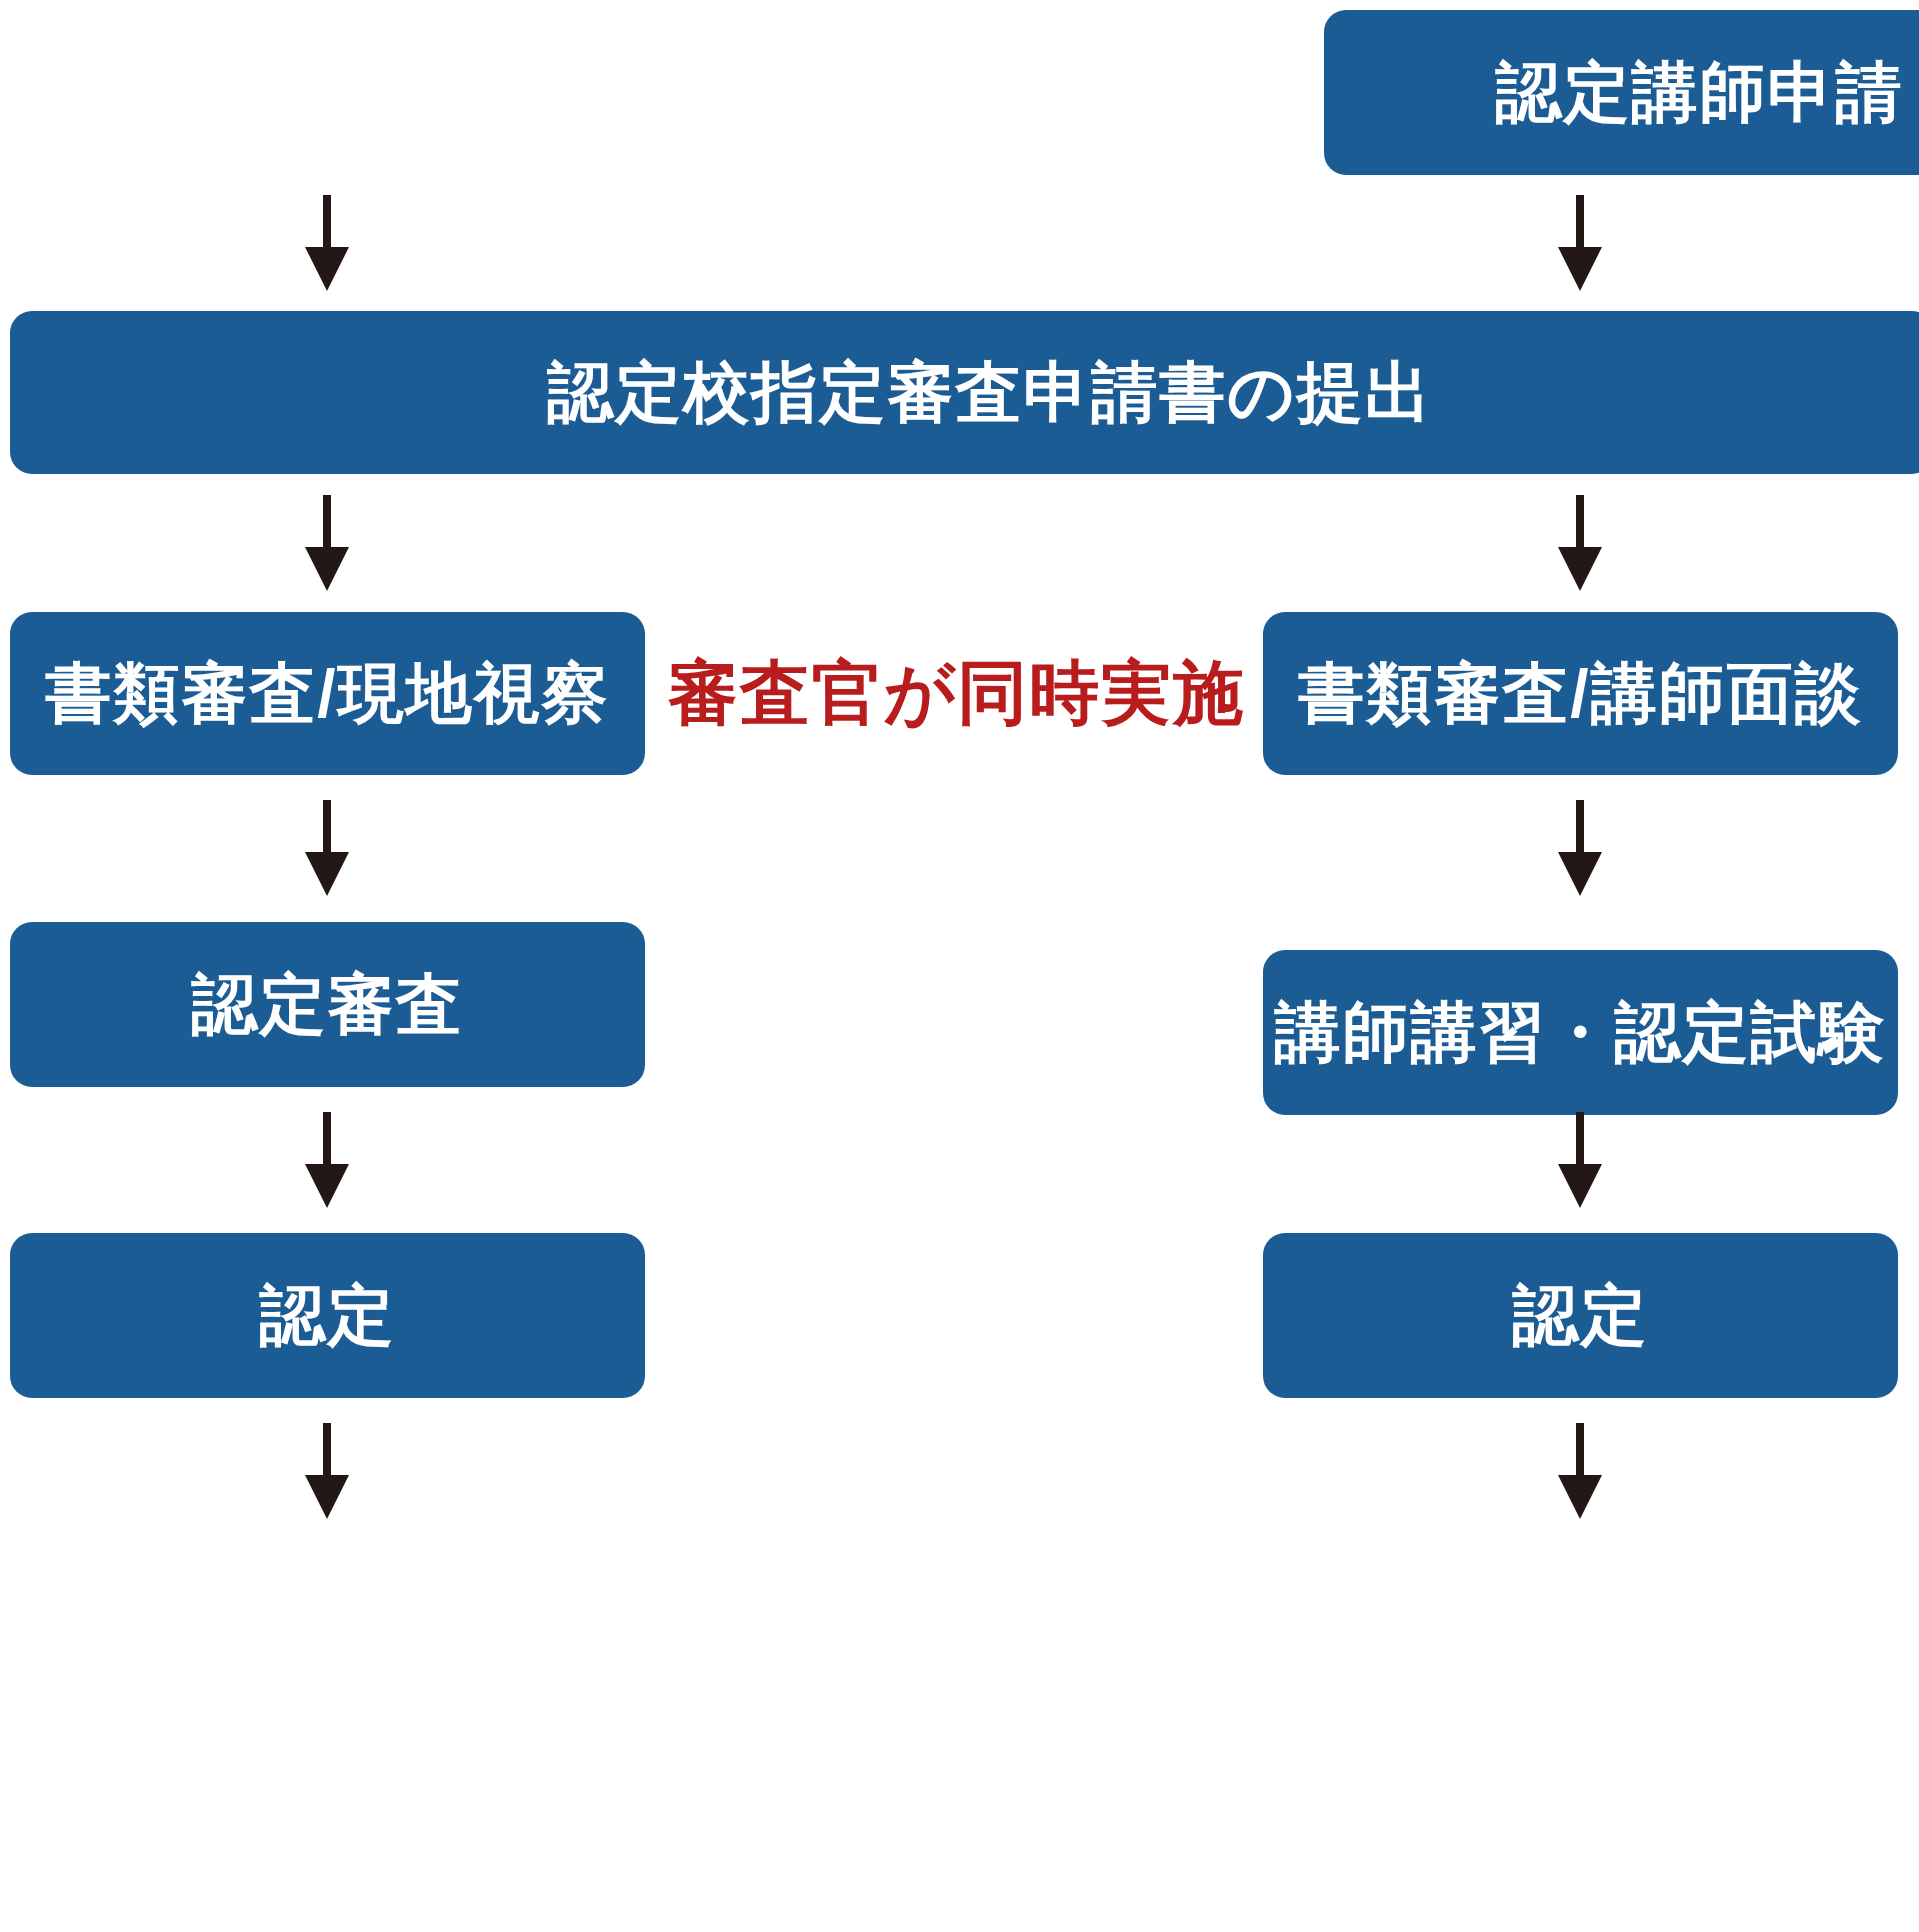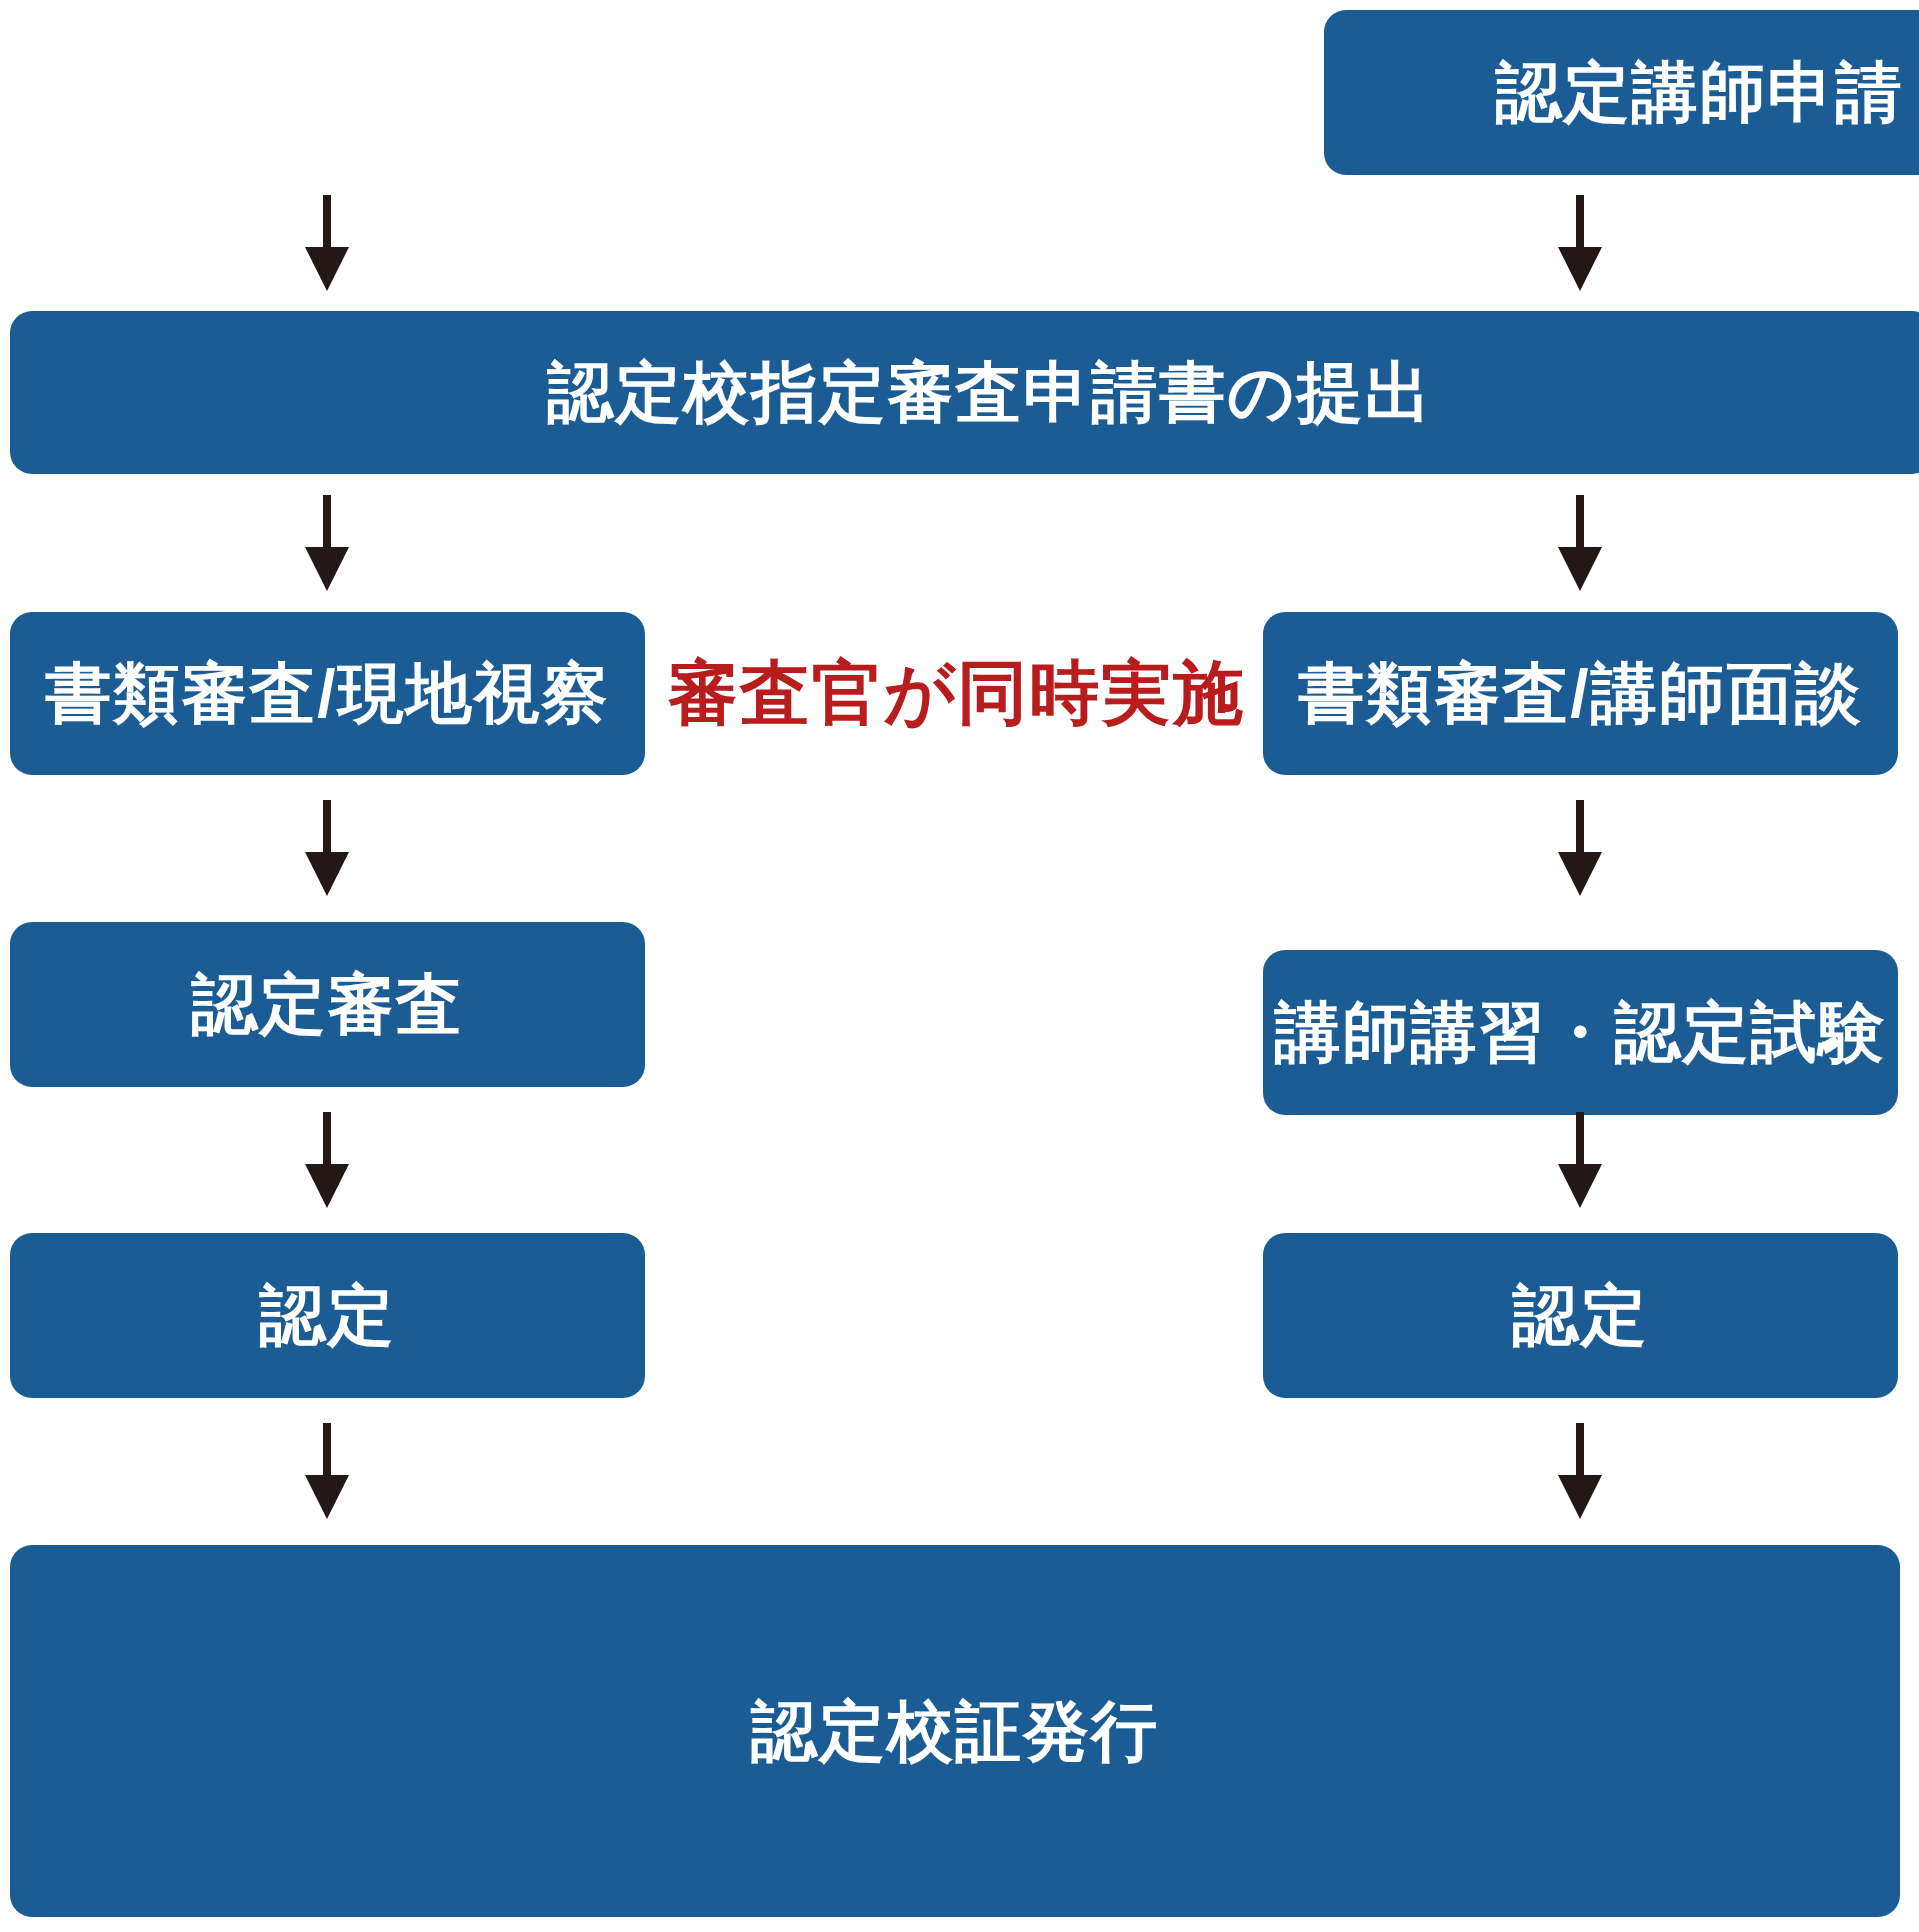--- a/index.html
+++ b/index.html
@@ -122,15 +122,14 @@
 
   <div class="arrow" style="left:305px; top:1423px;">
     <div class="shaft"></div>
     <div class="head"></div>
   </div>
   <div class="arrow" style="left:1558px; top:1423px;">
     <div class="shaft"></div>
     <div class="head"></div>
   </div>
 
-  <div class="node" style="left:10px; top:1545px; width:1890px; height:372px;">認定校証発行</div>
 
 </div>
 
 </body></html>

